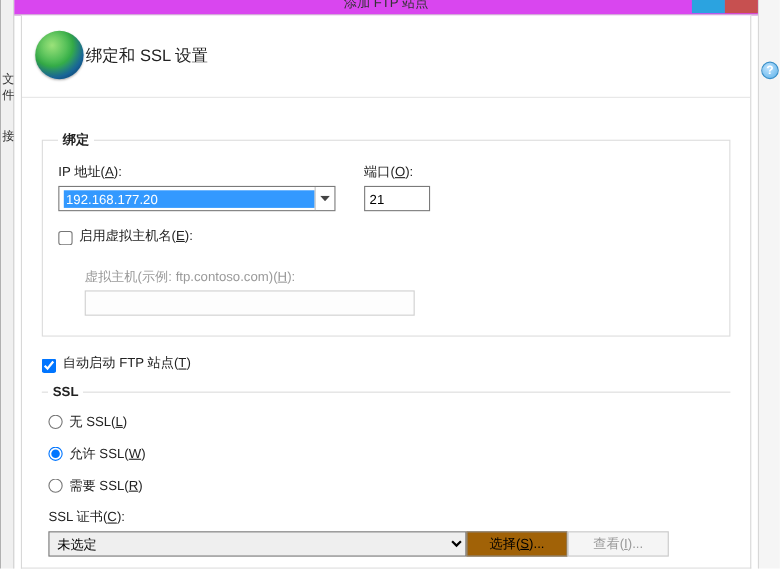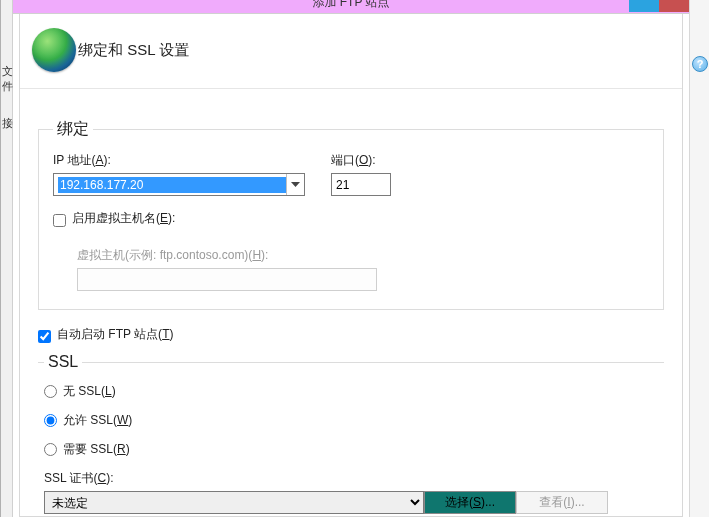--- a/index.html
+++ b/index.html
@@ -35,21 +35,21 @@
   .right-gutter .help-icon {
     position: absolute; top: 56px; left: 2px; width: 16px; height: 16px;
     border-radius: 50%;
     background: radial-gradient(circle at 40% 35%, #bfe4ff, #5bb0e8);
     color: #fff; font-weight: bold; font-size: 11px;
     display: flex; align-items: center; justify-content: center;
     border: 1px solid #3a8fc8;
   }
   .titlebar {
     position: absolute; left: 12px; right: 20px; top: 0; height: 14px;
-    background: #f0abfc;
+    background: #d946ef;
     border-bottom: 1px solid #d0d0d0;
     overflow: hidden;
   }
   .titlebar .title {
     position: absolute; left: 0; right: 0; top: -6px;
     text-align: center; font-size: 12px; color: #333;
   }
   .titlebar .win-btns {
     position: absolute; right: 0; top: -10px;
     display: flex;
@@ -84,21 +84,21 @@
     color: #222;
   }
   .content {
     padding: 30px 18px 10px 18px;
   }
   fieldset {
     border: 1px solid #dcdcdc;
     padding: 12px 14px 18px 14px;
     margin: 0 0 16px 0;
   }
-  legend { padding: 0 4px; font-size: 16px; color: #222; }
+  legend { padding: 0 4px; font-size: 12px; color: #222; font-weight: bold; }
   .row { display: flex; gap: 26px; align-items: flex-start; }
   .col { display: flex; flex-direction: column; gap: 4px; }
   label.lbl { font-size: 12px; color: #222; }
   label.lbl .ul { text-decoration: underline; }
   label.lbl.disabled { color: #9a9a9a; }
   .select-like {
     height: 23px;
     border: 1px solid #7a7a7a;
     background: #fff;
     display: flex; align-items: center;
@@ -143,21 +143,21 @@
     height: 23px; flex: 0 0 380px;
     border: 1px solid #7a7a7a;
     font-family: inherit; font-size: 12px;
     padding-left: 3px;
   }
   button.btn {
     height: 23px;
     min-width: 92px;
     padding: 0 14px;
     border: 1px solid #8a8a8a;
-    background: #0f766e;
+    background: #a16207;
     font-family: inherit; font-size: 12px;
     cursor: pointer;
   }
   button.btn:disabled {
     color: #9a9a9a;
     border-color: #c8c8c8;
     background: #f5f5f5;
     cursor: default;
   }
 </style>

